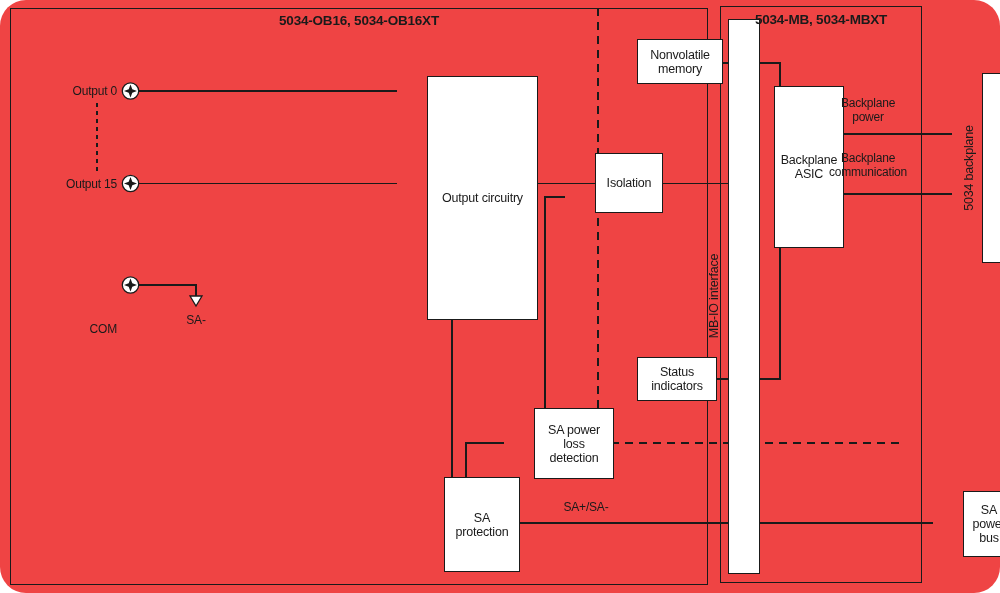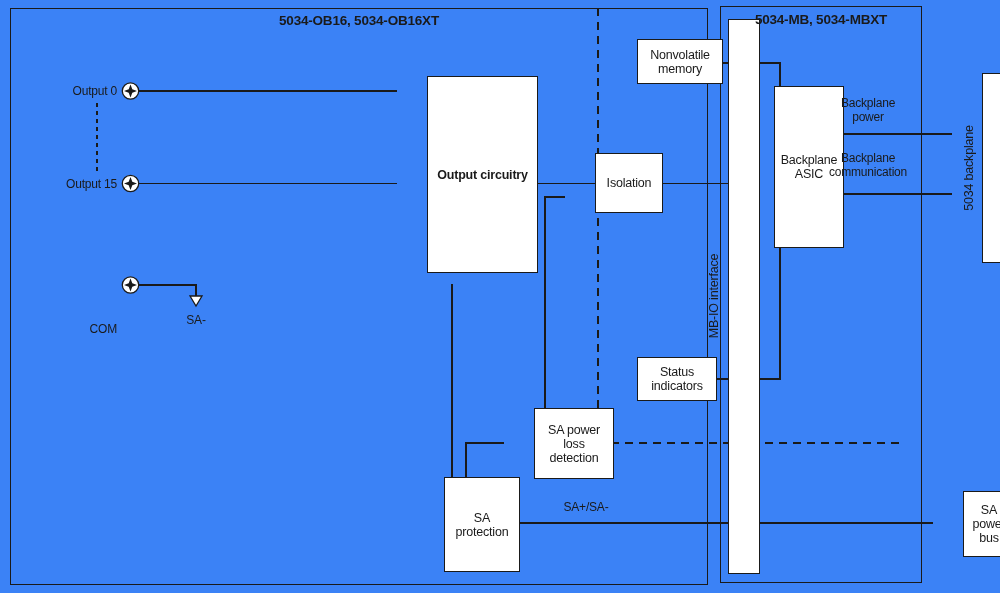--- a/index.html
+++ b/index.html
@@ -1,24 +1,25 @@
 <!DOCTYPE html>
 <html><head>
 <meta charset="utf-8">
 <style>
   :root { --line: #1a1a1a; }
   html, body { margin: 0; padding: 0; background: #ffffff; }
   #canvas {
     position: relative;
     width: 1000px;
     height: 593px;
-    background: #3b82f6;
+    background: #ef4444;
     font-family: "Liberation Sans", sans-serif;
     color: var(--line);
     overflow: hidden;
+    border-radius: 26px;
   }
   #canvas * { box-sizing: border-box; }
   #wires { position: absolute; left: 0; top: 0; z-index: 1; }
   .module {
     position: absolute;
     border: 1.8px solid var(--line);
     background: transparent;
     z-index: 2;
   }
   .block {
@@ -100,21 +101,21 @@
     </g>
     <polygon points="190,296 202,296 196,306" fill="#ffffff" stroke="#1a1a1a" stroke-width="1.3"></polygon>
   </svg>
 
   <div class="module" style="left:10px; top:8px; width:698px; height:577px;"></div>
   <div class="module" style="left:720px; top:6px; width:202px; height:577px;"></div>
 
   <div class="module-title" style="left:10px; top:13px; width:698px;">5034-OB16, 5034-OB16XT</div>
   <div class="module-title" style="left:720px; top:12px; width:202px;">5034-MB, 5034-MBXT</div>
 
-  <div class="block" style="left:397px; top:76px;  width:111px; height:197px;font-weight:bold;">
+  <div class="block" style="left:397px; top:76px;  width:111px; height:244px;">
     <span>Output circuitry</span>
   </div>
   <div class="block" style="left:565px; top:153px; width:68px;  height:60px;">
     <span>Isolation</span>
   </div>
   <div class="block" style="left:607px; top:39px;  width:86px;  height:45px;">
     <span>Nonvolatile memory</span>
   </div>
   <div class="block" style="left:607px; top:357px; width:80px;  height:44px;">
     <span>Status indicators</span>

